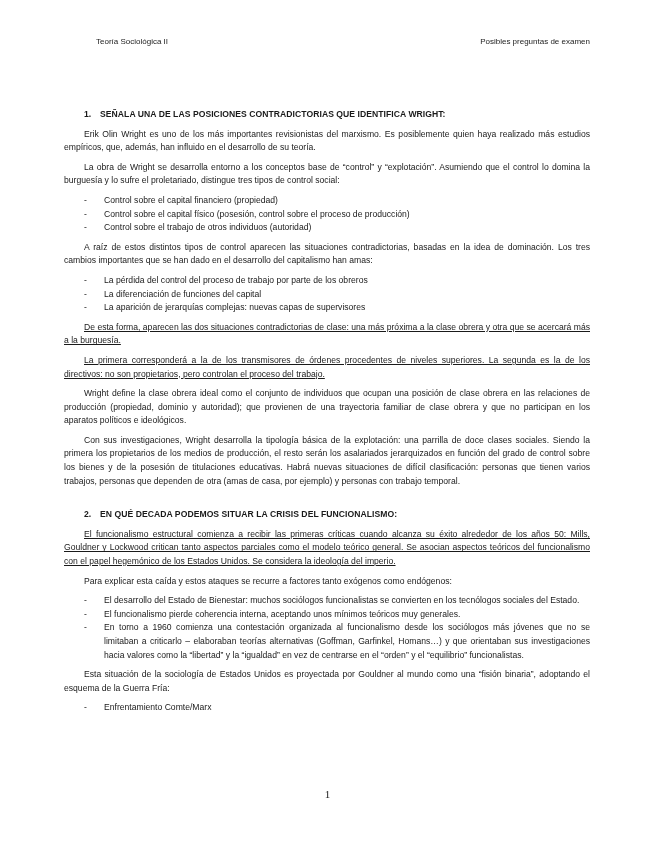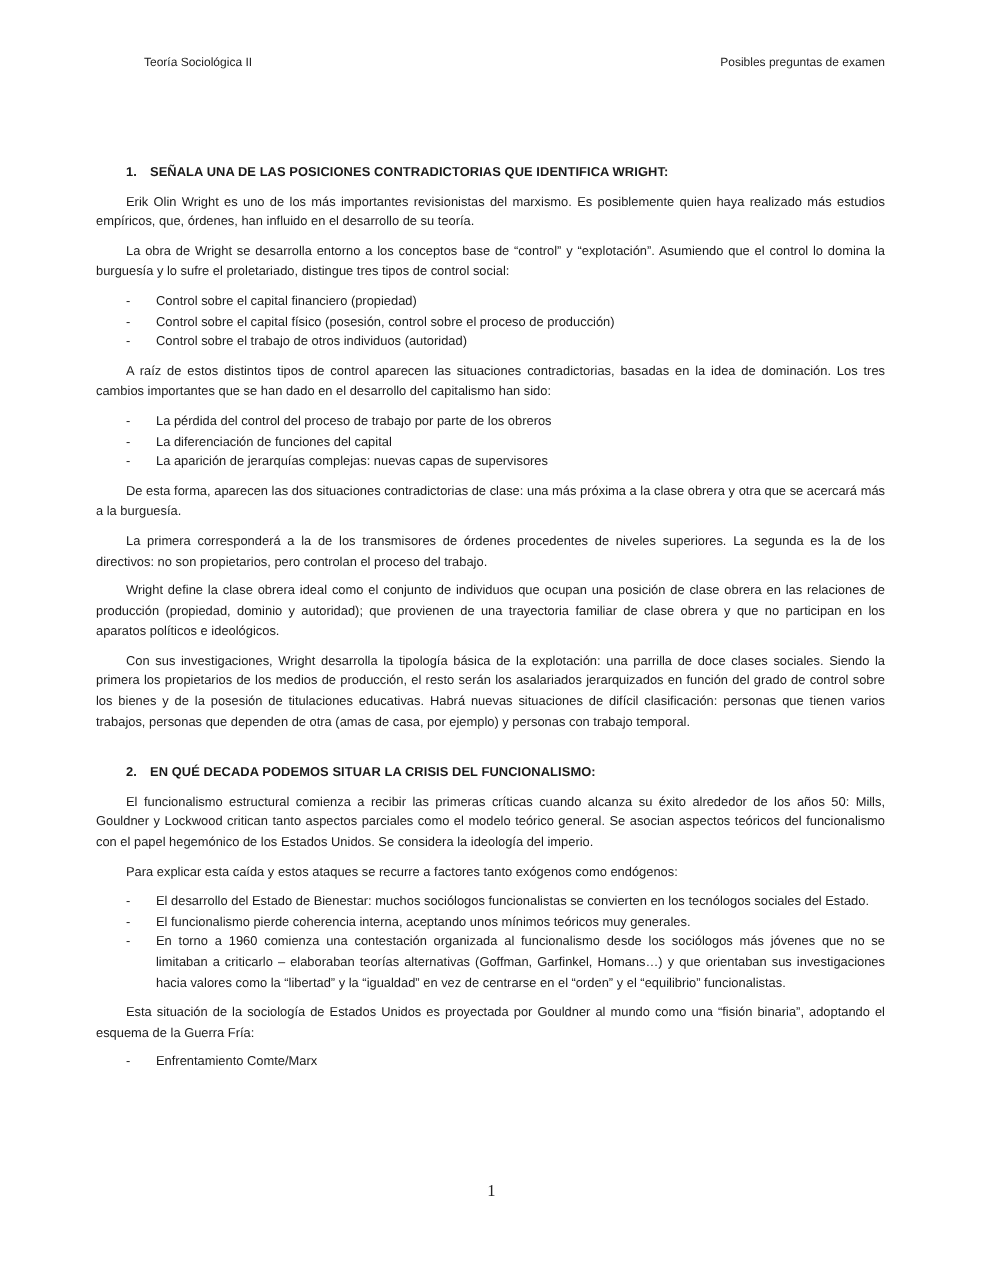--- a/index.html
+++ b/index.html
@@ -6,21 +6,21 @@
     body { width:655px; height:848px; position:relative; overflow:hidden;
       font-family:"Liberation Sans", "DejaVu Sans", sans-serif; color:#1a1a1a; }
     .page { position:absolute; left:0; top:0; width:655px; height:848px; background:#fff; }
     .header { position:absolute; top:37px; left:64px; width:526px; font-size:8px; color:#222; }
     .header .left { position:absolute; left:0; top:0;margin-left:32px; }
     .header .right { position:absolute; right:0; top:0; }
     .content { position:absolute; left:64px; top:72px; width:526px; font-size:8.6px; line-height:13.6px;margin-top:36px; }
     .h { font-weight:bold; font-size:8.6px; margin:0 0 6px 20px; letter-spacing:0.05px; }
     .h .num { display:inline-block; width:16px; }
     p { margin:0 0 6px 0; text-indent:20px; text-align:justify; }
-    p.u { }
+    p.u { text-decoration:underline; }
     ul { list-style:none; margin:0 0 6px 0; padding:0; }
     li { position:relative; padding-left:40px; text-align:justify; }
     li .dash { position:absolute; left:20px; top:0; }
     .pagenum { position:absolute; top:788px; left:0; width:655px; text-align:center; font-family:"Liberation Serif", serif; font-size:11px; color:#222; }
     .gap { height:14px; }
   </style>
 </head>
 <body>
 
 <div class="page">
@@ -28,28 +28,28 @@
   <div class="header">
     <span class="left">Teoría Sociológica II</span>
     <span class="right">Posibles preguntas de examen</span>
   </div>
 
   <div class="content">
 
     <div class="h">
       <span class="num">1.</span><span>SEÑALA UNA DE LAS POSICIONES CONTRADICTORIAS QUE IDENTIFICA WRIGHT:</span>
     </div>
-    <p>Erik Olin Wright es uno de los más importantes revisionistas del marxismo. Es posiblemente quien haya realizado más estudios empíricos, que, órdenes, han influido en el desarrollo de su teoría.</p>
+    <p>Erik Olin Wright es uno de los más importantes revisionistas del marxismo. Es posiblemente quien haya realizado más estudios empíricos, que, además, han influido en el desarrollo de su teoría.</p>
     <p>La obra de Wright se desarrolla entorno a los conceptos base de “control” y “explotación”. Asumiendo que el control lo domina la burguesía y lo sufre el proletariado, distingue tres tipos de control social:</p>
     <ul>
       <li><span class="dash">-</span><span>Control sobre el capital financiero (propiedad)</span></li>
       <li><span class="dash">-</span><span>Control sobre el capital físico (posesión, control sobre el proceso de producción)</span></li>
       <li><span class="dash">-</span><span>Control sobre el trabajo de otros individuos (autoridad)</span></li>
     </ul>
-    <p>A raíz de estos distintos tipos de control aparecen las situaciones contradictorias, basadas en la idea de dominación. Los tres cambios importantes que se han dado en el desarrollo del capitalismo han sido:</p>
+    <p>A raíz de estos distintos tipos de control aparecen las situaciones contradictorias, basadas en la idea de dominación. Los tres cambios importantes que se han dado en el desarrollo del capitalismo han amas:</p>
     <ul>
       <li><span class="dash">-</span><span>La pérdida del control del proceso de trabajo por parte de los obreros</span></li>
       <li><span class="dash">-</span><span>La diferenciación de funciones del capital</span></li>
       <li><span class="dash">-</span><span>La aparición de jerarquías complejas: nuevas capas de supervisores</span></li>
     </ul>
     <p class="u">De esta forma, aparecen las dos situaciones contradictorias de clase: una más próxima a la clase obrera y otra que se acercará más a la burguesía.</p>
     <p class="u">La primera corresponderá a la de los transmisores de órdenes procedentes de niveles superiores. La segunda es la de los directivos: no son propietarios, pero controlan el proceso del trabajo.</p>
     <p>Wright define la clase obrera ideal como el conjunto de individuos que ocupan una posición de clase obrera en las relaciones de producción (propiedad, dominio y autoridad); que provienen de una trayectoria familiar de clase obrera y que no participan en los aparatos políticos e ideológicos.</p>
     <p>Con sus investigaciones, Wright desarrolla la tipología básica de la explotación: una parrilla de doce clases sociales. Siendo la primera los propietarios de los medios de producción, el resto serán los asalariados jerarquizados en función del grado de control sobre los bienes y de la posesión de titulaciones educativas. Habrá nuevas situaciones de difícil clasificación: personas que tienen varios trabajos, personas que dependen de otra (amas de casa, por ejemplo) y personas con trabajo temporal.</p>
 

